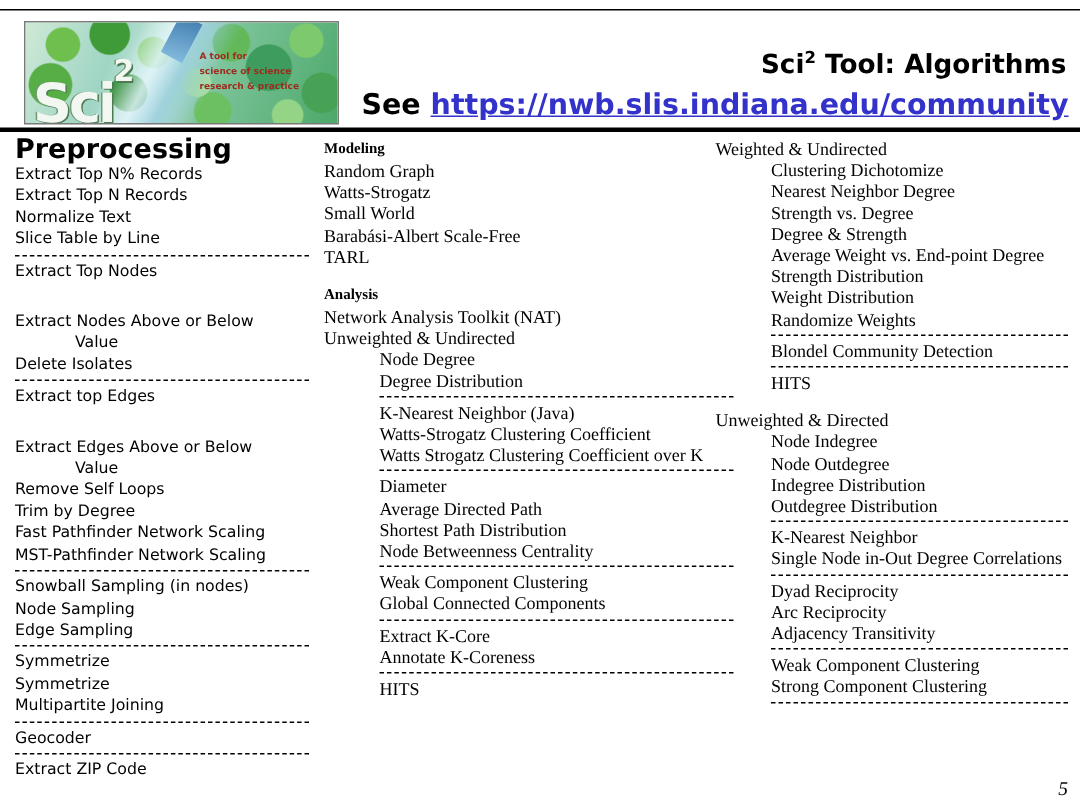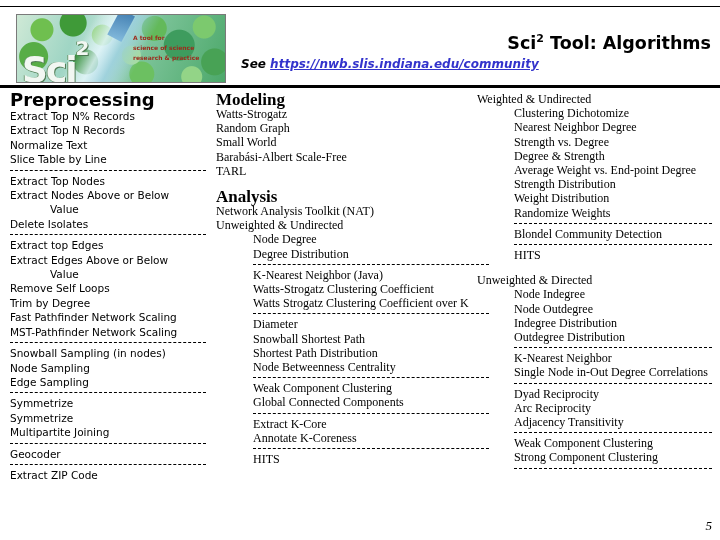--- a/index.html
+++ b/index.html
@@ -130,22 +130,21 @@
     font-size: 17.5px;
     line-height: 1.25;
     color: #000;
     white-space: nowrap;
     text-align: right;
   }
   .title sup { font-size: 11px; }
   .subtitle {
     font-family: "DejaVu Sans", sans-serif;
     font-weight: bold;
-    font-style: italic;
-    font-size: 12px;
+    font-size: 19px;
     line-height: 1.3;
     margin-top: 2px;
     white-space: nowrap;
   }
   .subtitle .see { color: #000; }
   .subtitle .url {
     color: #3333cc;
     text-decoration: underline;
   }
 
@@ -161,24 +160,24 @@
   #col-2 { left: 216px; width: 255px; }
   #col-3 { left: 477px; width: 240px; }
 
   
   #col-1 { font-family: "DejaVu Sans", "Liberation Sans", sans-serif; }
   #col-1 .item { font-size: 10.5px; line-height: 14.4px; }
   #col-1 .head { font-size: 18px; font-weight: bold; line-height: 16px; margin-bottom: 1px; }
 
   #col-2, #col-3 { font-family: "Liberation Serif", "DejaVu Serif", serif; }
   #col-2 .item, #col-3 .item { font-size: 12px; line-height: 14.2px; }
-  #col-2 .head, #col-3 .head { font-size: 17px; font-weight: bold; line-height: 15px; }
+  #col-2 .head, #col-3 .head { font-size: 10px; font-weight: bold; line-height: 15px; }
 
   .item { white-space: nowrap; }
-  .item.hang { white-space: normal; }
+  .item.hang { white-space: normal; margin-top: 19px; }
   .item.hang .cont { display: block; padding-left: 40px; }
 
   .indent-1 { padding-left: 37px; }
 
   .divider {
     height: 0;
     border-top: 1px dashed #000;
     margin: 3px 0 3px 0;
   }
   #col-1 .divider { width: 196px; }
@@ -258,40 +257,40 @@
           <div class="divider"></div>
           <div class="item">Geocoder</div>
           <div class="divider"></div>
           <div class="item">Extract ZIP Code</div>
         </div>
     </div>
 
     <div class="col" id="col-2">
       <div class="head">Modeling</div>
       <div id="col2-modeling">
+          <div class="item">Random Graph</div>
           <div class="item">Watts-Strogatz</div>
-          <div class="item">Random Graph</div>
           <div class="item">Small World</div>
           <div class="item">Barabási-Albert Scale-Free</div>
           <div class="item">TARL</div>
         </div>
       <div class="gap"></div>
       <div class="head">Analysis</div>
       <div id="col2-analysis">
           <div class="item">Network Analysis Toolkit (NAT)</div>
           <div class="item">Unweighted &amp; Undirected</div>
           <div class="item indent-1">Node Degree</div>
           <div class="item indent-1">Degree Distribution</div>
           <div class="divider"></div>
           <div class="item indent-1">K-Nearest Neighbor (Java)</div>
           <div class="item indent-1">Watts-Strogatz Clustering Coefficient</div>
           <div class="item indent-1">Watts Strogatz Clustering Coefficient over K</div>
           <div class="divider"></div>
           <div class="item indent-1">Diameter</div>
-          <div class="item indent-1">Snowball Shortest Path</div>
+          <div class="item indent-1">Average Directed Path</div>
           <div class="item indent-1">Shortest Path Distribution</div>
           <div class="item indent-1">Node Betweenness Centrality</div>
           <div class="divider"></div>
           <div class="item indent-1">Weak Component Clustering</div>
           <div class="item indent-1">Global Connected Components</div>
           <div class="divider"></div>
           <div class="item indent-1">Extract K-Core</div>
           <div class="item indent-1">Annotate K-Coreness</div>
           <div class="divider"></div>
           <div class="item indent-1">HITS</div>

